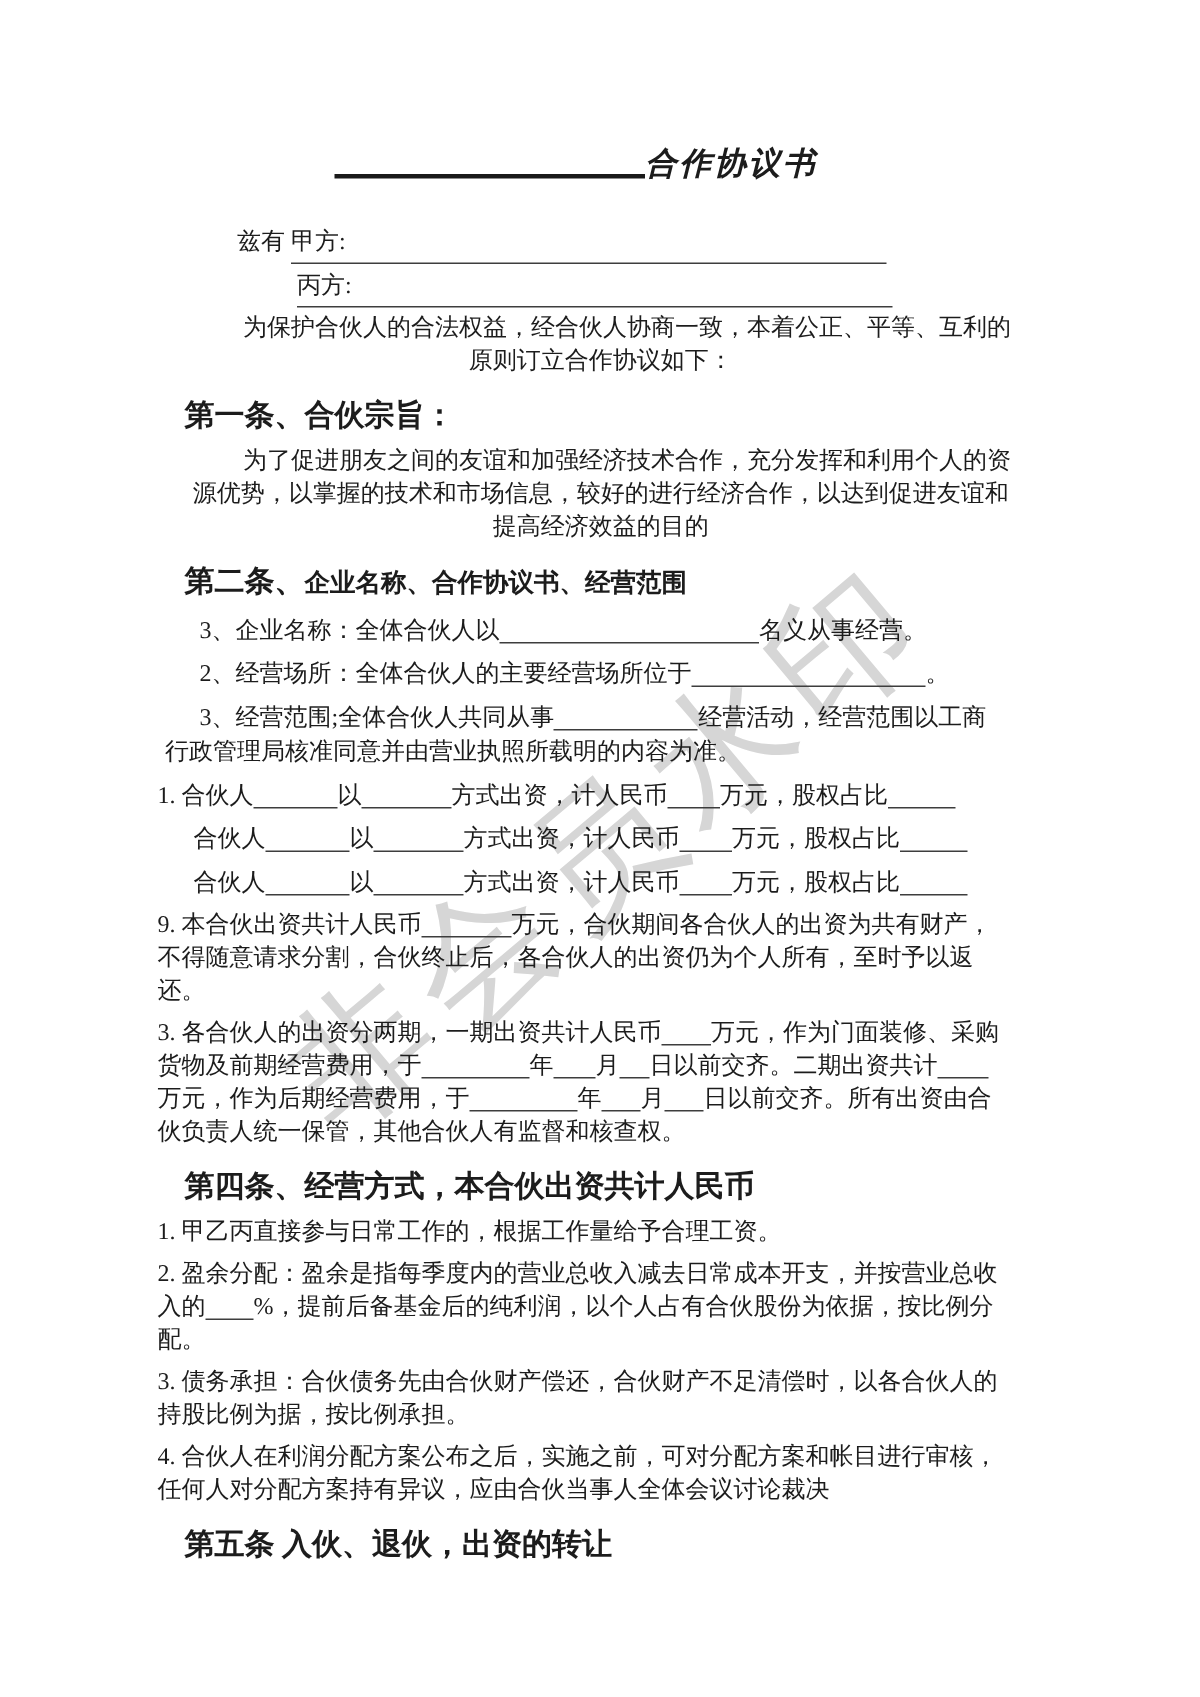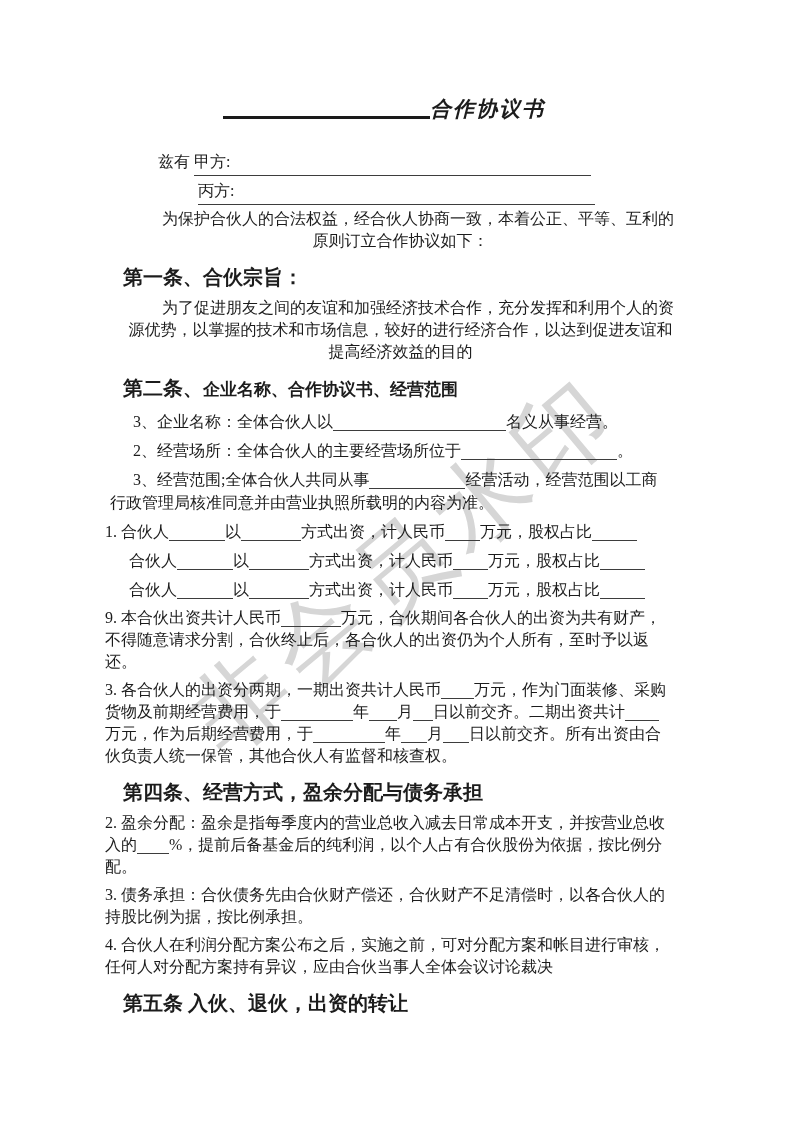--- a/index.html
+++ b/index.html
@@ -82,21 +82,22 @@
     <p class="s2-item"><span>3、企业名称：全体合伙人以</span><span class="blank" style="width: 173px;"></span><span>名义从事经营。</span></p>
     <p class="s2-item"><span>2、经营场所：全体合伙人的主要经营场所位于</span><span class="blank" style="width: 156px;"></span><span>。</span></p>
     <p class="s2-item"><span>3、经营范围;全体合伙人共同从事</span><span class="blank" style="width: 96px;"></span><span>经营活动，经营范围以工商行政管理局核准同意并由营业执照所载明的内容为准。</span></p>
 
     <p class="partner hang"><span>1. 合伙人</span><span class="blank" style="width: 56px;"></span><span>以</span><span class="blank" style="width: 60px;"></span><span>方式出资，计人民币</span><span class="blank" style="width: 35px;"></span><span>万元，股权占比</span><span class="blank" style="width: 45px;"></span></p>
     <p class="partner"><span>合伙人</span><span class="blank" style="width: 56px;"></span><span>以</span><span class="blank" style="width: 60px;"></span><span>方式出资，计人民币</span><span class="blank" style="width: 35px;"></span><span>万元，股权占比</span><span class="blank" style="width: 45px;"></span></p>
     <p class="partner"><span>合伙人</span><span class="blank" style="width: 56px;"></span><span>以</span><span class="blank" style="width: 60px;"></span><span>方式出资，计人民币</span><span class="blank" style="width: 35px;"></span><span>万元，股权占比</span><span class="blank" style="width: 45px;"></span></p>
     <p class="item hang"><span>9. 本合伙出资共计人民币</span><span class="blank" style="width: 60px;"></span><span>万元，合伙期间各合伙人的出资为共有财产，不得随意请求分割，合伙终止后，各合伙人的出资仍为个人所有，至时予以返还。</span></p>
     <p class="item hang"><span>3. 各合伙人的出资分两期，一期出资共计人民币</span><span class="blank" style="width: 33px;"></span><span>万元，作为门面装修、采购货物及前期经营费用，于</span><span class="blank" style="width: 72px;"></span><span>年</span><span class="blank" style="width: 28px;"></span><span>月</span><span class="blank" style="width: 20px;"></span><span>日以前交齐。二期出资共计</span><span class="blank" style="width: 34px;"></span><span>万元，作为后期经营费用，于</span><span class="blank" style="width: 72px;"></span><span>年</span><span class="blank" style="width: 26px;"></span><span>月</span><span class="blank" style="width: 26px;"></span><span>日以前交齐。所有出资由合伙负责人统一保管，其他合伙人有监督和核查权。</span></p>
 
-    <p class="sec"><span>第四条、</span><span>经营方式，盈余分配与债务承担</span></p>
+    <p class="sec"><span>第四条、</span><span>经营方式，本合伙出资共计人民币</span></p>
+    <p class="item hang"><span>1. 甲乙丙直接参与日常工作的，根据工作量给予合理工资。</span></p>
     <p class="item hang"><span>2. 盈余分配：盈余是指每季度内的营业总收入减去日常成本开支，并按营业总收入的</span><span class="blank" style="width: 32px;"></span><span>%，提前后备基金后的纯利润，以个人占有合伙股份为依据，按比例分配。</span></p>
     <p class="item hang"><span>3. 债务承担：合伙债务先由合伙财产偿还，合伙财产不足清偿时，以各合伙人的持股比例为据，按比例承担。</span></p>
     <p class="item hang"><span>4. 合伙人在利润分配方案公布之后，实施之前，可对分配方案和帐目进行审核，任何人对分配方案持有异议，应由合伙当事人全体会议讨论裁决</span></p>
 
     <p class="sec"><span>第五条</span><span> 入伙、退伙，出资的转让</span></p>
 
   </div>
 </div>
 
 </body></html>

